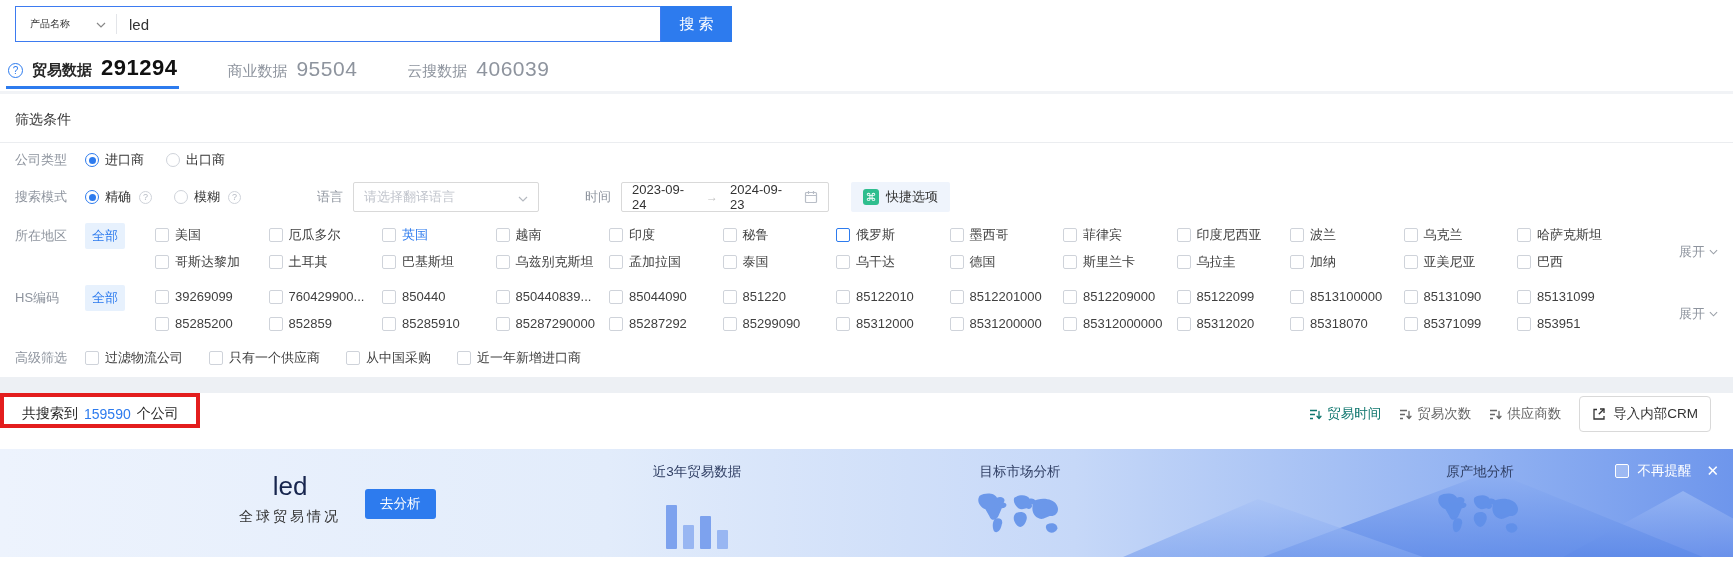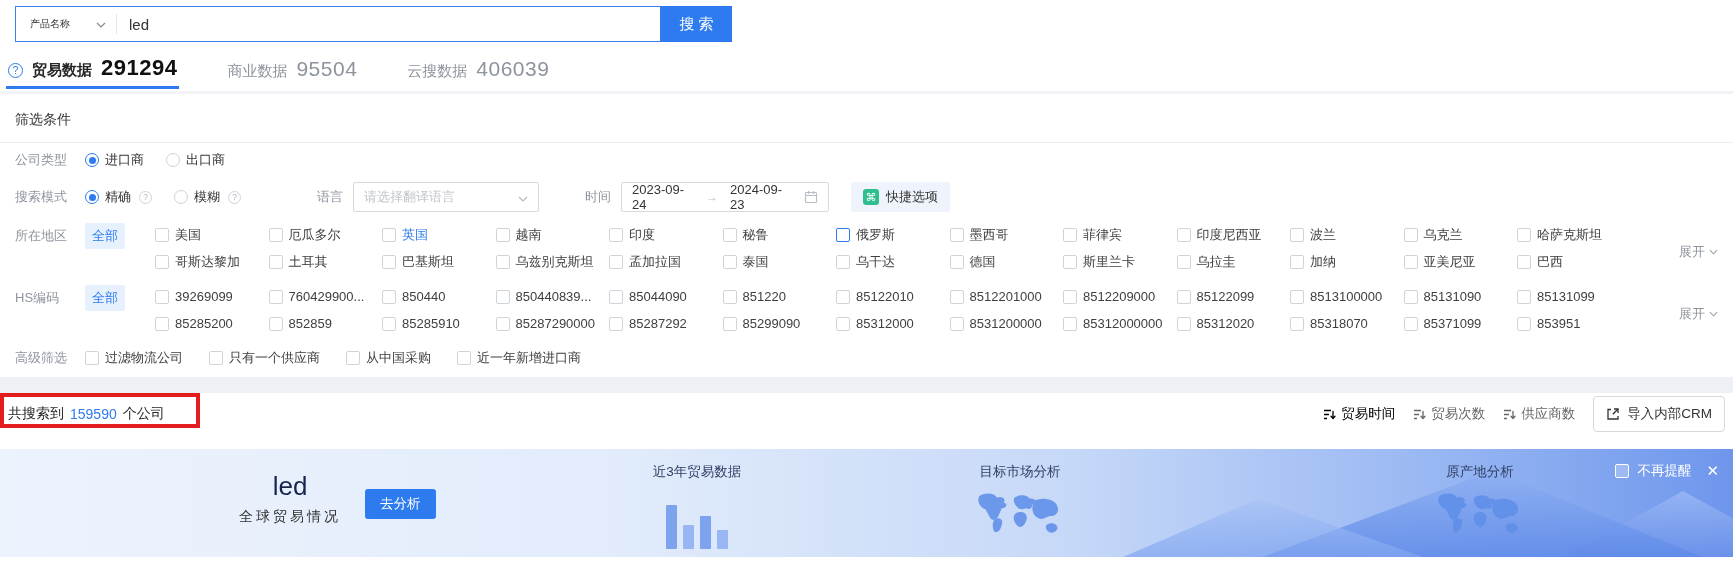--- a/index.html
+++ b/index.html
@@ -83,28 +83,28 @@
           background: #fff; flex-shrink: 0; }
   .check-item.accent-label .clabel { color: #2D7BEE; }
   .check-item.accent-box .cbox { border-color: #2D7BEE; }
   .expand { position: absolute; right: 0; top: 26px; font-size: 13px; color: #8E949E;
             display: flex; align-items: center; gap: 4px; cursor: pointer; }
   .adv-grid { display: flex; gap: 26px; margin-left: 6px; }
 
   
   .gray-band { height: 16px; background: #EDF0F4; margin-top: 2px; }
   .results { height: 42px; display: flex; align-items: center; justify-content: space-between;
-             padding: 0 8px; }
+             padding: 0 22px; }
   .result-text { font-size: 14px; color: #262626; display: flex; gap: 6px; align-items: center; }
   .result-count { color: #2D7BEE; }
   .sorts-wrap { display: flex; align-items: center; gap: 18px; }
   .sorts { display: flex; align-items: center; gap: 18px; }
   .sort-item { display: flex; align-items: center; gap: 5px; font-size: 13.5px; color: #666;
                cursor: pointer; white-space: nowrap; }
-  .sort-item.active { color: #000000; }
+  .sort-item.active { color: #0f766e; }
   .crm-btn { display: flex; align-items: center; gap: 7px; height: 36px; padding: 0 12px;
              border: 1px solid #d9d9d9; border-radius: 4px; background: #fff; font-size: 13.5px;
              color: #333; cursor: pointer; font-family: inherit; }
   .red-box { position: absolute; left: 0; top: 393px; width: 200px; height: 35px;
              border: 4px solid #E31D1D; pointer-events: none; z-index: 5; }
 
   
   .banner { position: relative; height: 108px; margin-top: 14px; overflow: hidden;
             background: linear-gradient(90deg,#EDF3FD 0%,#E2ECFB 35%,#C6D8F8 62%,#93B3F2 85%,#6E96EC 100%); }
   .deco { position: absolute; bottom: 0; }

